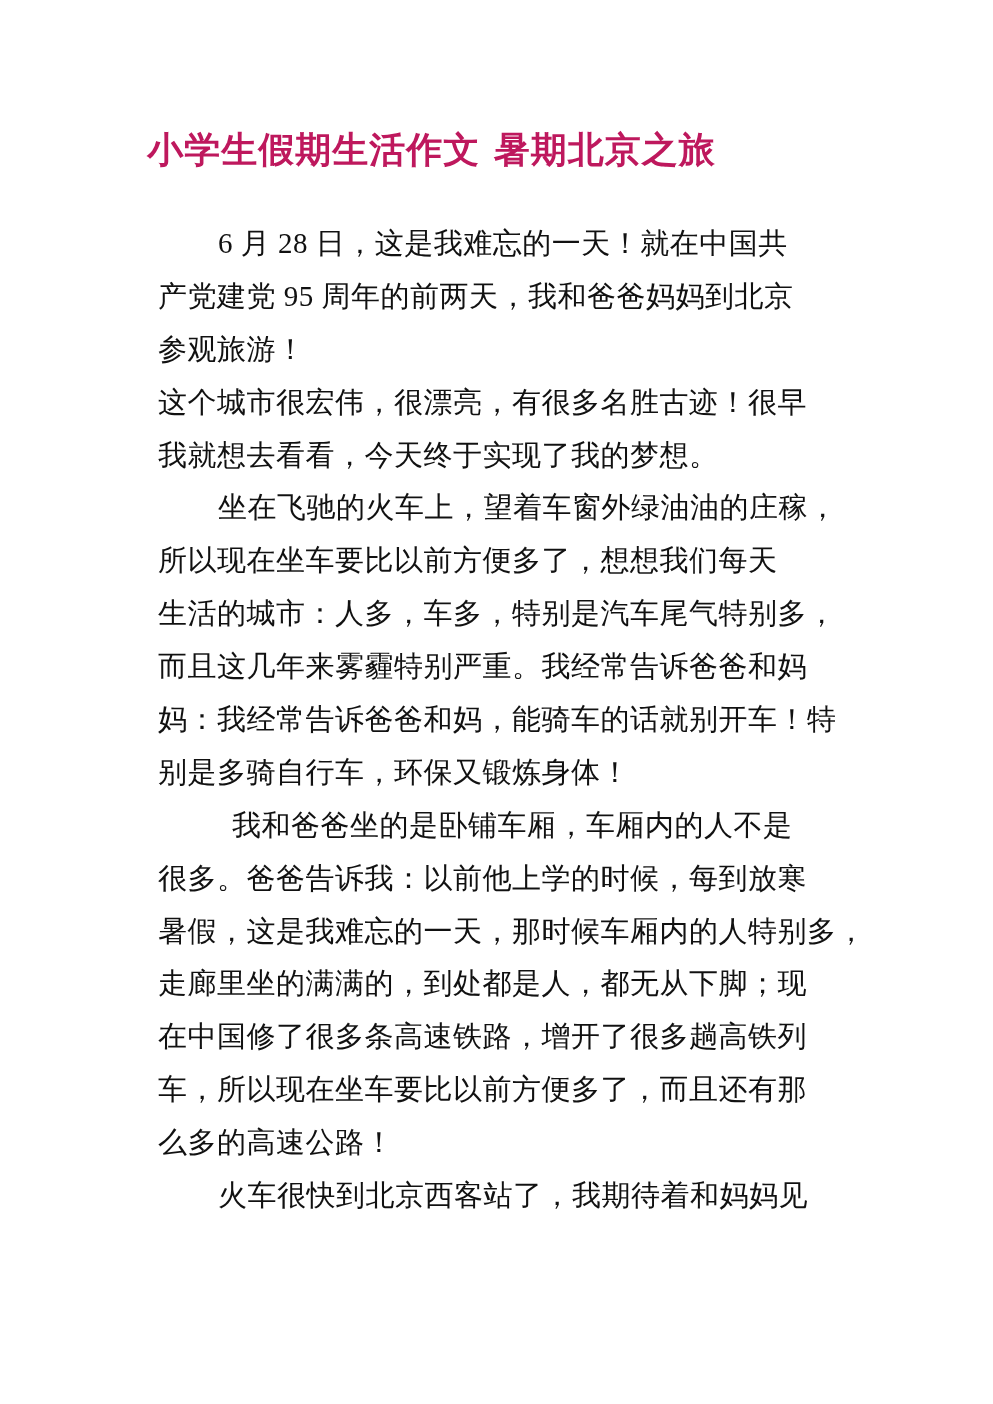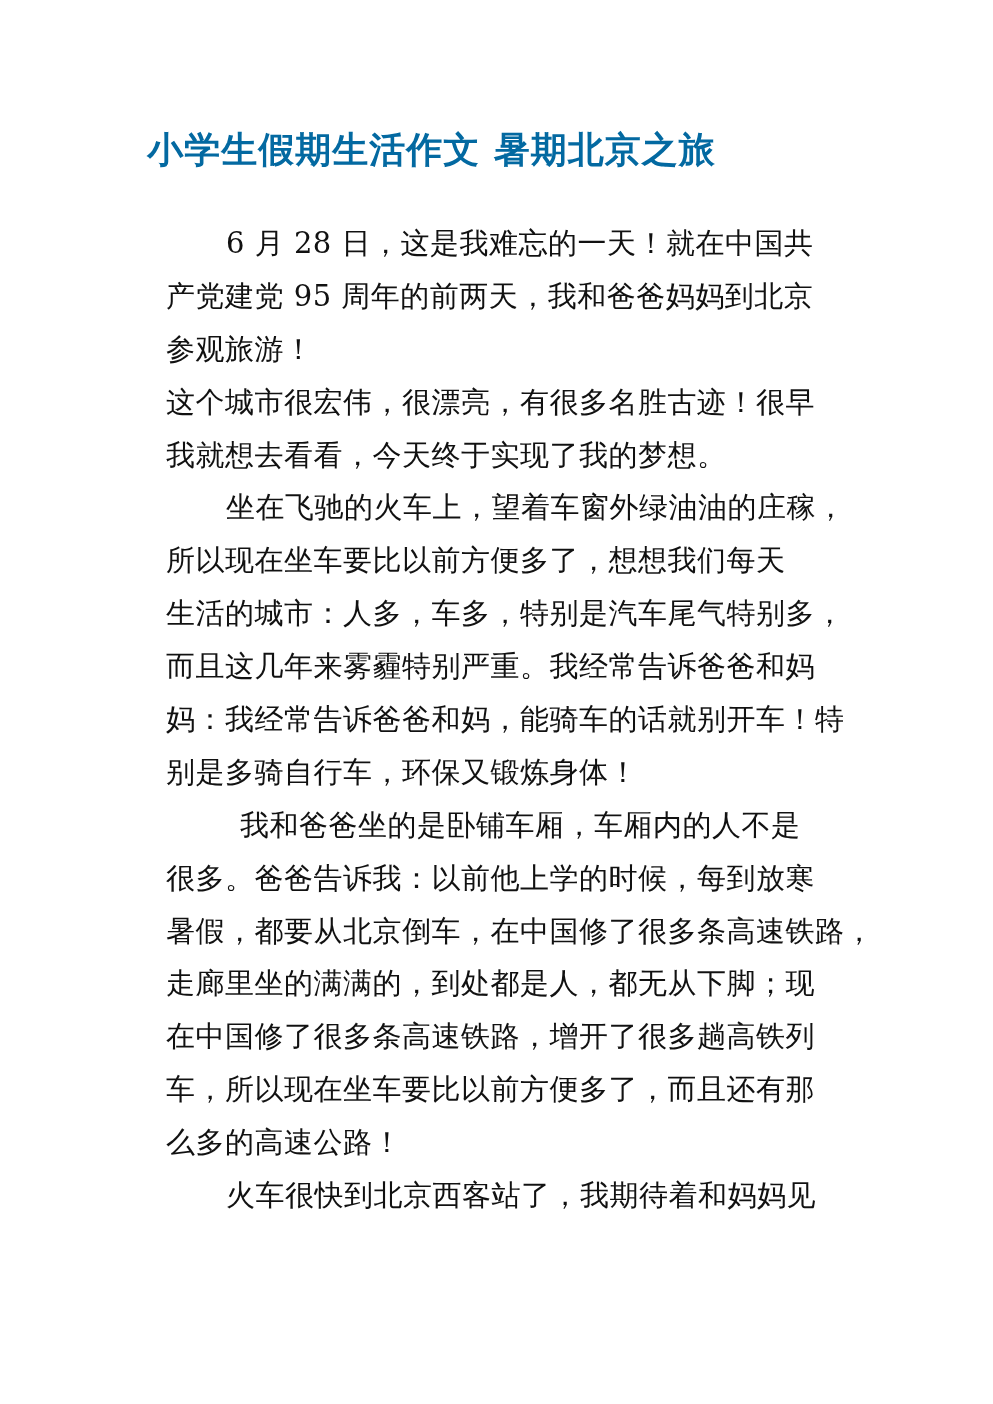--- a/index.html
+++ b/index.html
@@ -27,27 +27,28 @@
       position: absolute;
       left: 0;
       top: 124px;
       width: 863px;
       text-align: center;
       font-family: "DejaVu Sans", "Liberation Sans", sans-serif;
       font-weight: bold;
       font-size: 36px;
       line-height: 52px;
       letter-spacing: 1px;
-      color: #0369a1;
+      color: #be185d;
     }
     .body-text {
       position: absolute;
-      left: 166px;
+      left: 158px;
       top: 217px;
       width: 680px;
+      font-family: Liberation Serif, serif;
     }
     .line {
       height: 52.9px;
       line-height: 52.9px;
       font-size: 29px;
       white-space: nowrap;
       letter-spacing: 0.5px;
     }
     .indent {
       padding-left: 60px;
@@ -80,21 +81,21 @@
       <div class="line">所以现在坐车要比以前方便多了，想想我们每天</div>
       <div class="line">生活的城市：人多，车多，特别是汽车尾气特别多，</div>
       <div class="line">而且这几年来雾霾特别严重。我经常告诉爸爸和妈</div>
       <div class="line">妈：我经常告诉爸爸和妈，能骑车的话就别开车！特</div>
       <div class="line">别是多骑自行车，环保又锻炼身体！</div>
     </div>
 
     <div>
       <div class="line indent-wide">我和爸爸坐的是卧铺车厢，车厢内的人不是</div>
       <div class="line">很多。爸爸告诉我：以前他上学的时候，每到放寒</div>
-      <div class="line">暑假，都要从北京倒车，在中国修了很多条高速铁路，</div>
+      <div class="line">暑假，这是我难忘的一天，那时候车厢内的人特别多，</div>
       <div class="line">走廊里坐的满满的，到处都是人，都无从下脚；现</div>
       <div class="line">在中国修了很多条高速铁路，增开了很多趟高铁列</div>
       <div class="line">车，所以现在坐车要比以前方便多了，而且还有那</div>
       <div class="line">么多的高速公路！</div>
     </div>
 
     <div>
       <div class="line indent">火车很快到北京西客站了，我期待着和妈妈见</div>
     </div>
   </div>

